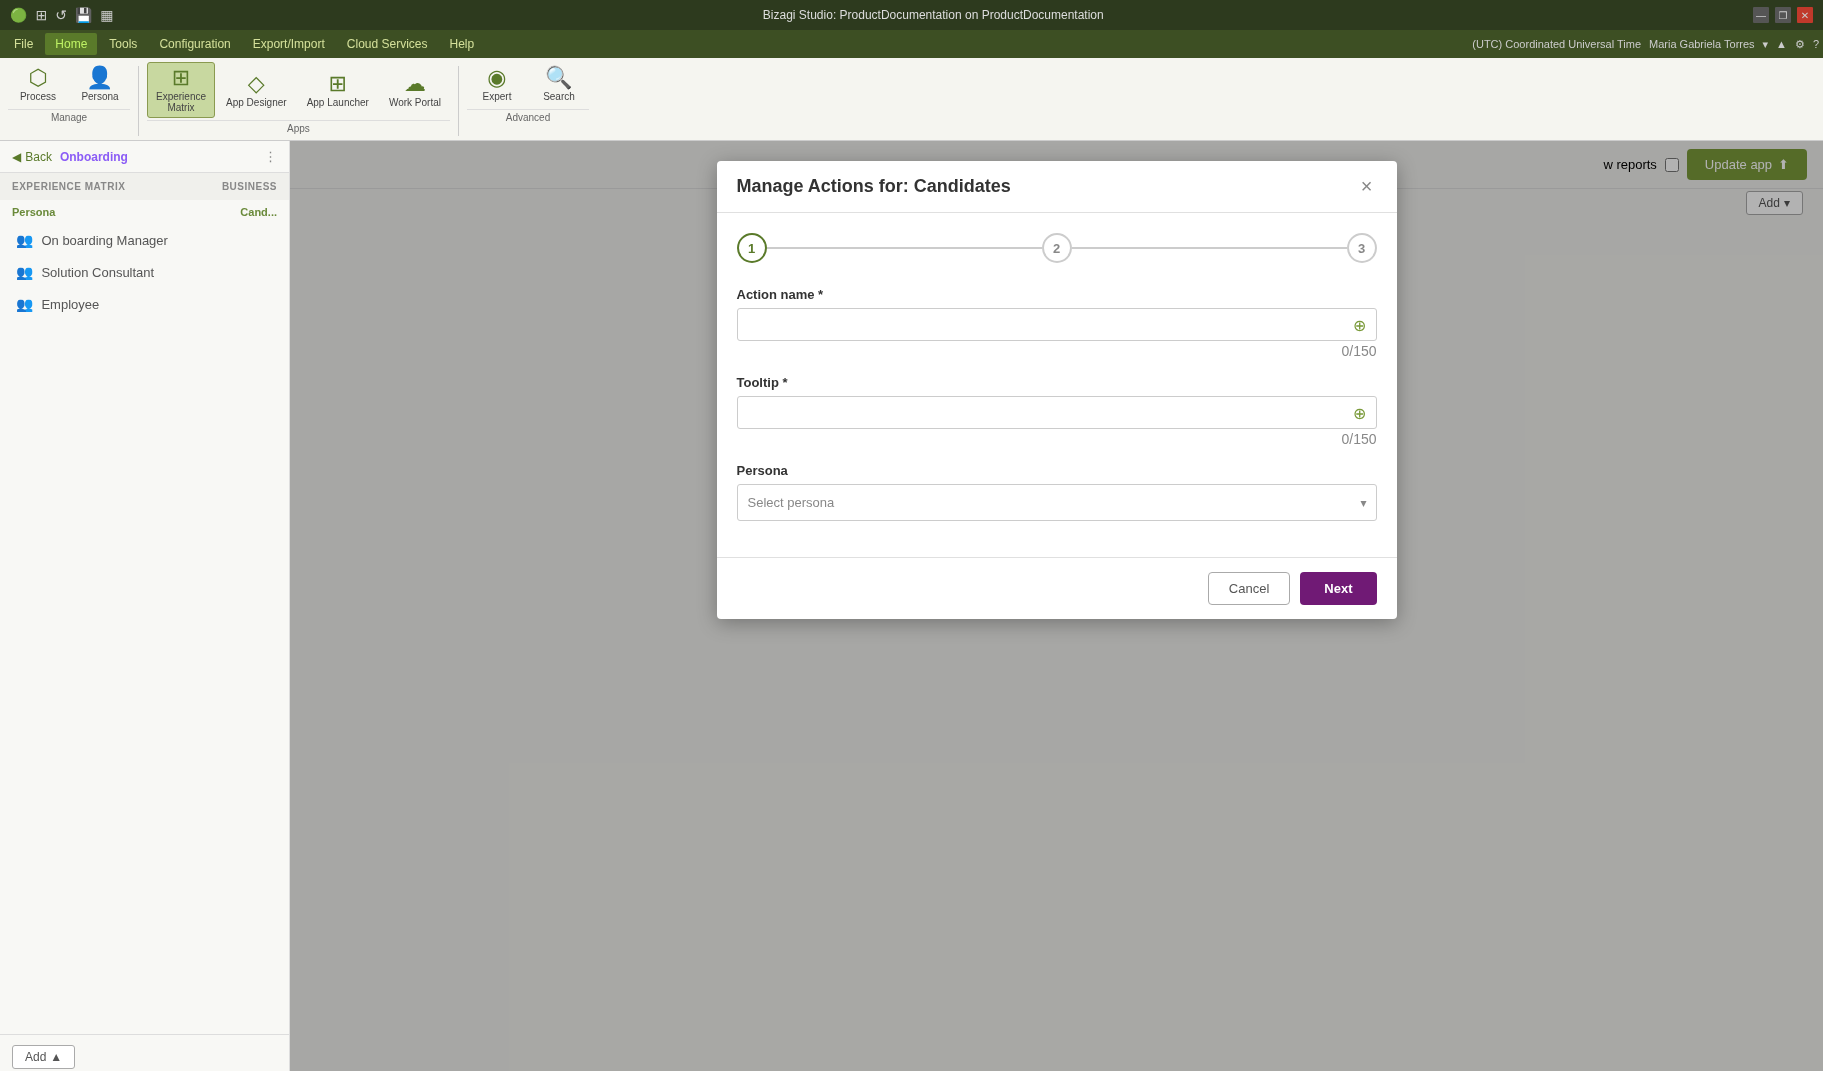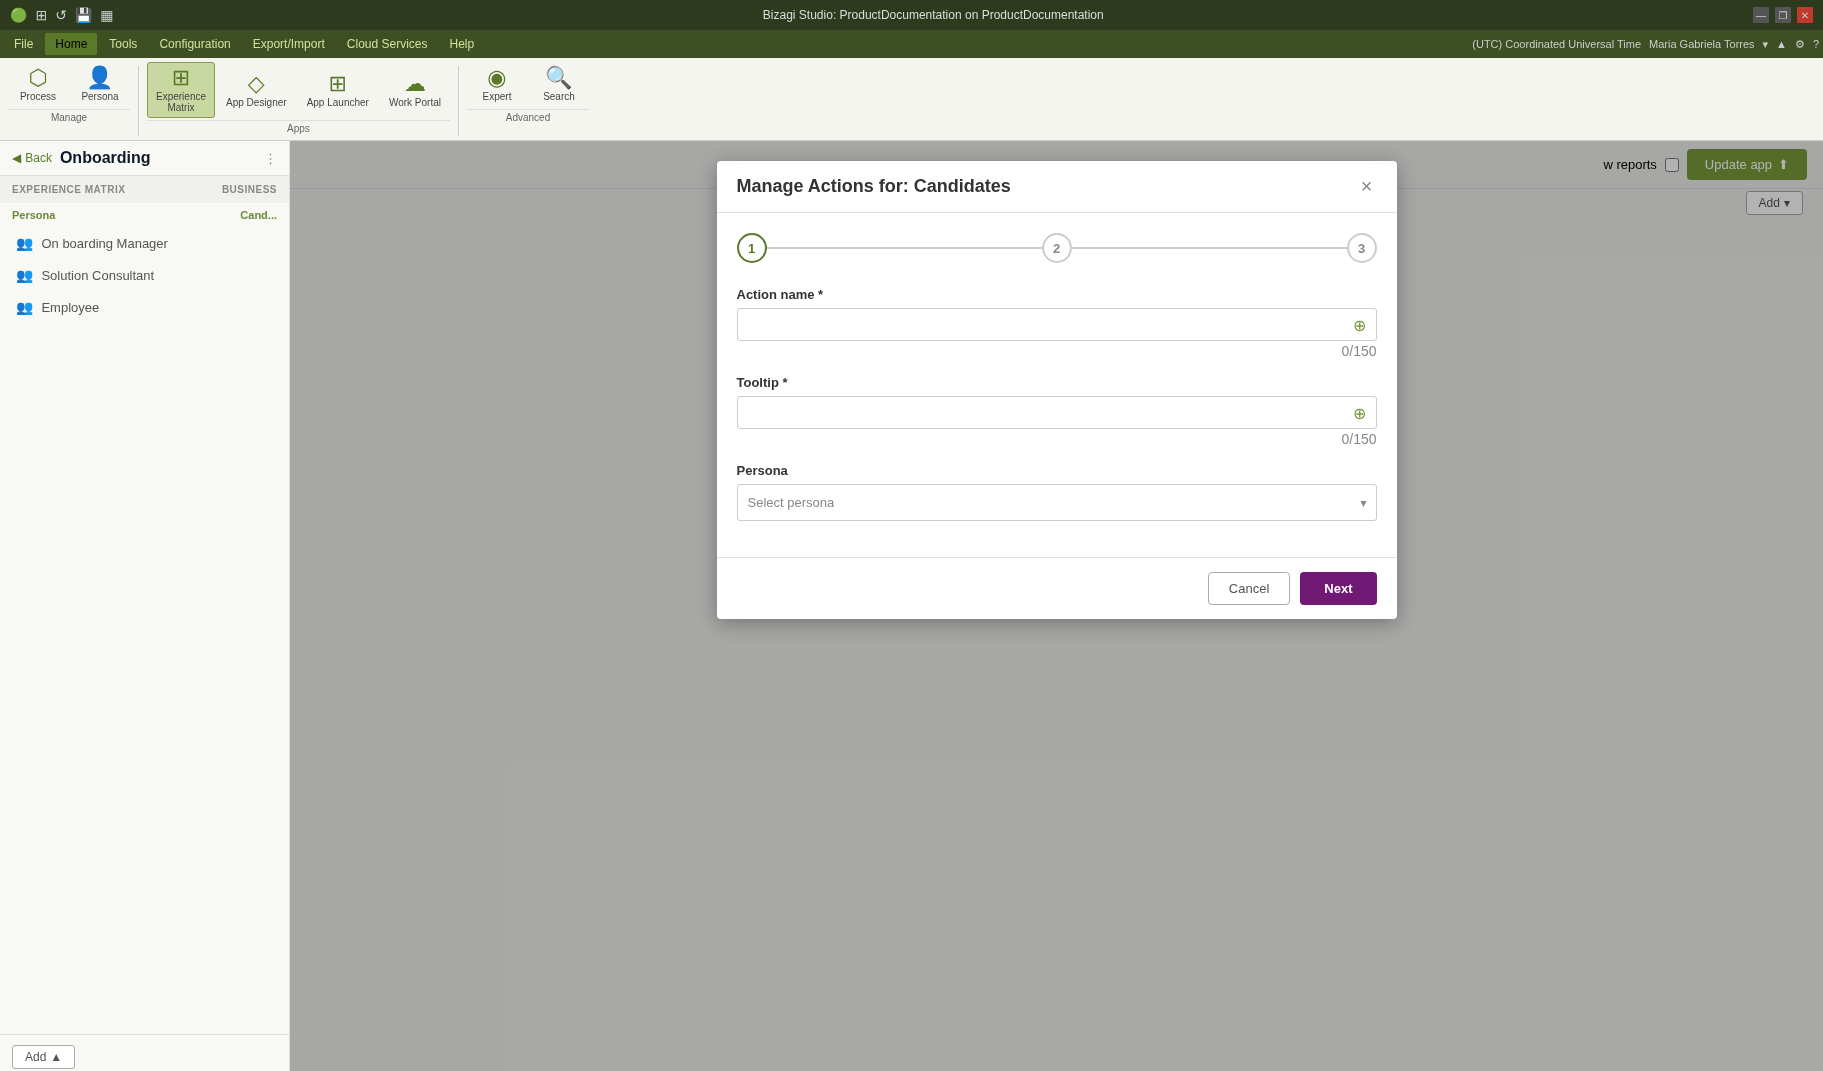--- a/index.html
+++ b/index.html
@@ -35,21 +35,21 @@
       padding: 0 4px;
       gap: 2px;
     }
     .menu-item {
       color: #d4e09a;
       padding: 4px 10px;
       cursor: pointer;
       font-size: 12px;
       border-radius: 2px;
     }
-    .menu-item:hover, .menu-item.active { background: #5a7a2a; color: #000000; }
+    .menu-item:hover, .menu-item.active { background: #5a7a2a; color: #bef264; }
     .menu-bar-right { margin-left: auto; display: flex; align-items: center; gap: 8px; color: #ccc; font-size: 11px; }
 
     
     .ribbon {
       background: #f5f5f0;
       border-bottom: 1px solid #ccc;
       padding: 4px 8px 0;
     }
     .ribbon-content { display: flex; align-items: flex-start; gap: 4px; }
     .ribbon-group-label {
@@ -72,21 +72,21 @@
     
     .left-panel {
       width: 290px; background: #f8f8f5; border-right: 1px solid #ddd;
       display: flex; flex-direction: column;
     }
     .left-panel-header {
       display: flex; align-items: center; padding: 8px 12px;
       border-bottom: 1px solid #ddd; gap: 8px;
     }
     .back-btn { color: #5a7a2a; cursor: pointer; font-size: 12px; display: flex; align-items: center; gap: 4px; }
-    .panel-title { font-size: 16px; font-weight: 600; color: #0f172a; }
+    .panel-title { font-size: 12px; font-weight: 600; color: #8b5cf6; }
     .more-icon { margin-left: auto; color: #888; cursor: pointer; }
 
     .panel-section-header {
       display: flex; padding: 8px 12px; font-size: 10px; font-weight: 700;
       color: #888; letter-spacing: 0.5px; background: #f0f0ec;
     }
     .panel-section-header span:last-child { margin-left: auto; }
 
     .panel-item {
       display: flex; align-items: center; padding: 8px 16px; gap: 8px;

